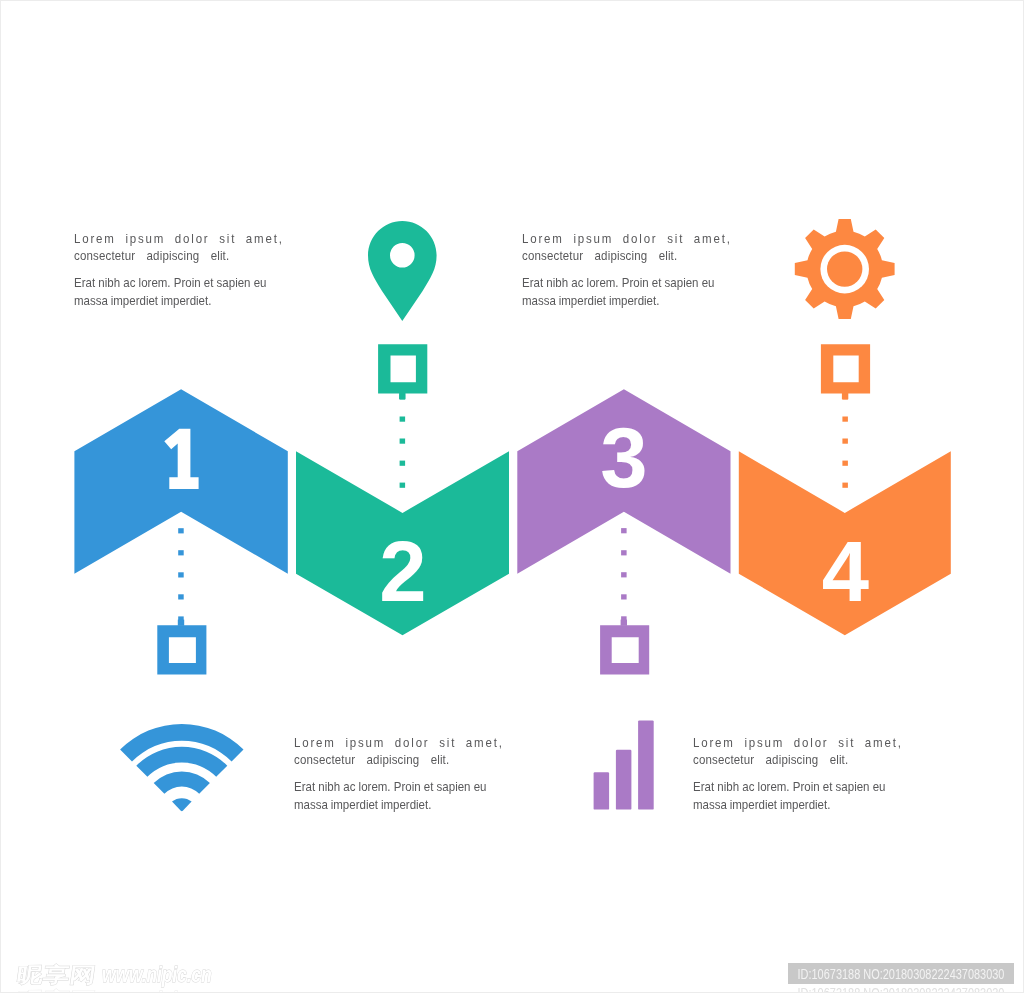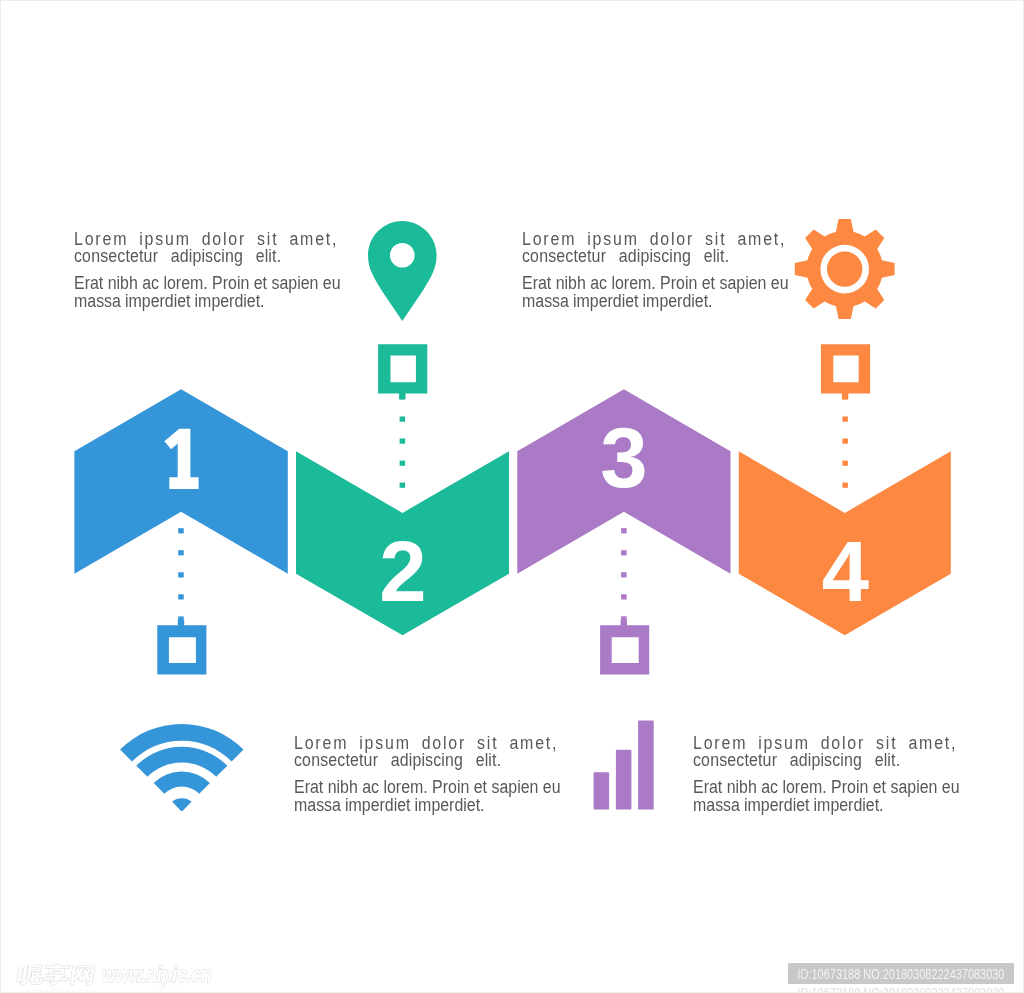--- a/index.html
+++ b/index.html
@@ -1,21 +1,21 @@
 <!DOCTYPE html>
 <html><head>
 <meta charset="utf-8">
 <title>Infographic</title>
 <style>
   html,body{margin:0;padding:0;}
   body{width:1024px;height:993px;background:#fdfdfd;font-family:"Liberation Sans",sans-serif;overflow:hidden;}
   #stage{position:relative;width:1024px;height:993px;background:#ffffff;box-sizing:border-box;
          border:1px solid #ececec;overflow:hidden;}
 
-  .txt{position:absolute;width:300px;height:90px;color:#58585a;font-size:18px;}
+  .txt{position:absolute;width:300px;height:90px;color:#58585a;font-size:13px;}
   .txt div{white-space:pre;position:absolute;left:0;line-height:18px;
            transform:scaleX(0.885);transform-origin:left top;}
   .txt .h1{top:0px;letter-spacing:2.05px;word-spacing:5.3px;}
   .txt .h2{top:17.1px;letter-spacing:0.18px;word-spacing:9.0px;}
   .txt .b1{top:44.4px;letter-spacing:0px;word-spacing:0px;}
   .txt .b2{top:61.9px;letter-spacing:0px;word-spacing:-0.4px;}
 
   svg.art{position:absolute;left:0;top:0;width:1024px;height:993px;overflow:visible;}
 
   #idbadge{position:absolute;left:787px;top:962px;width:226px;height:21px;background:#c8c8c8;

